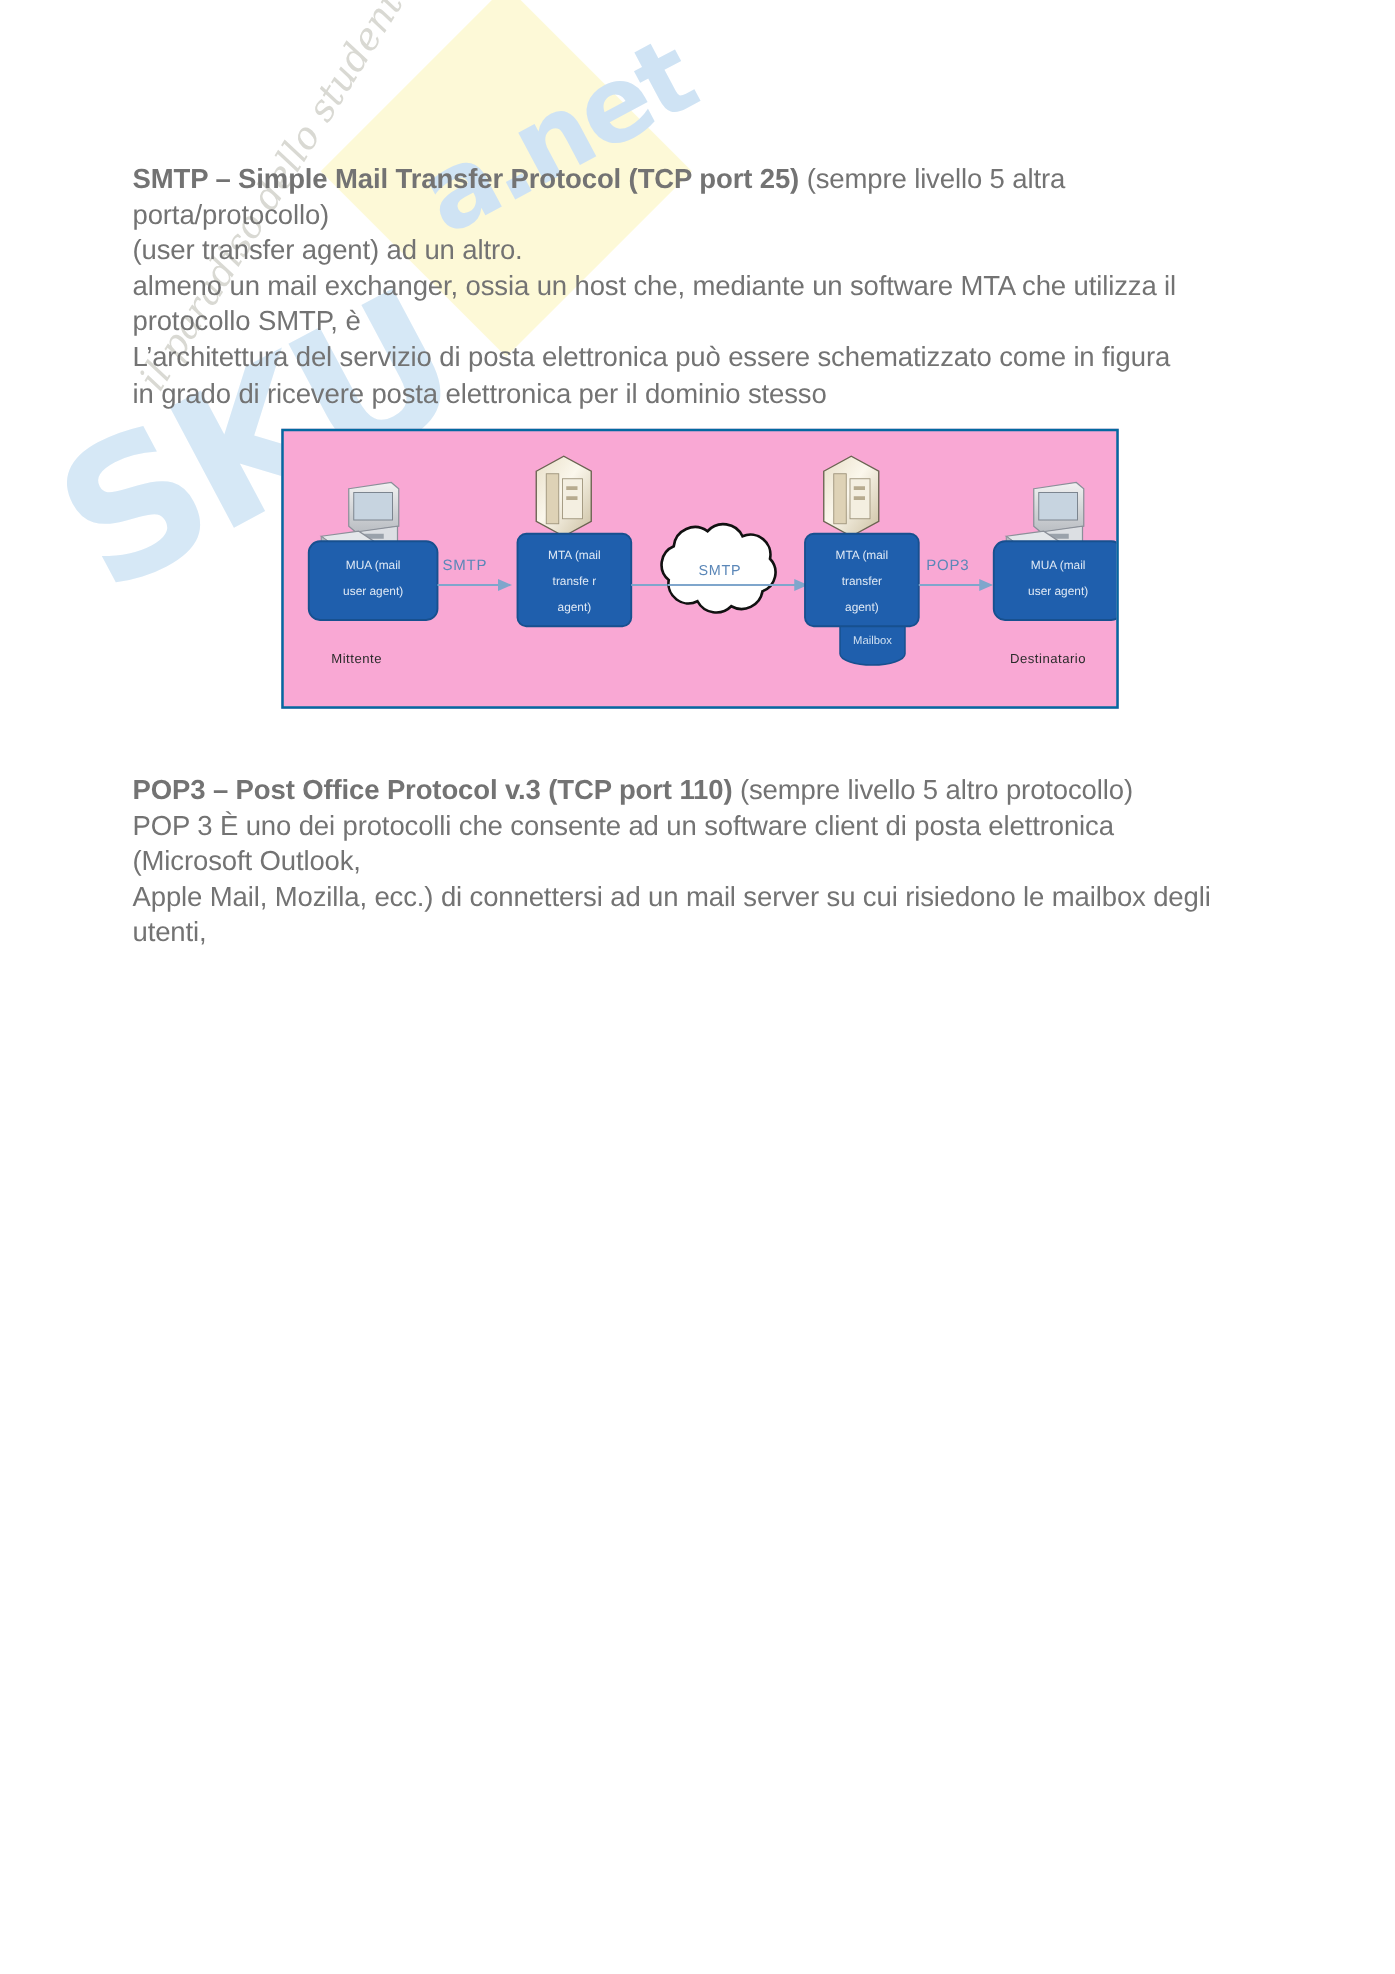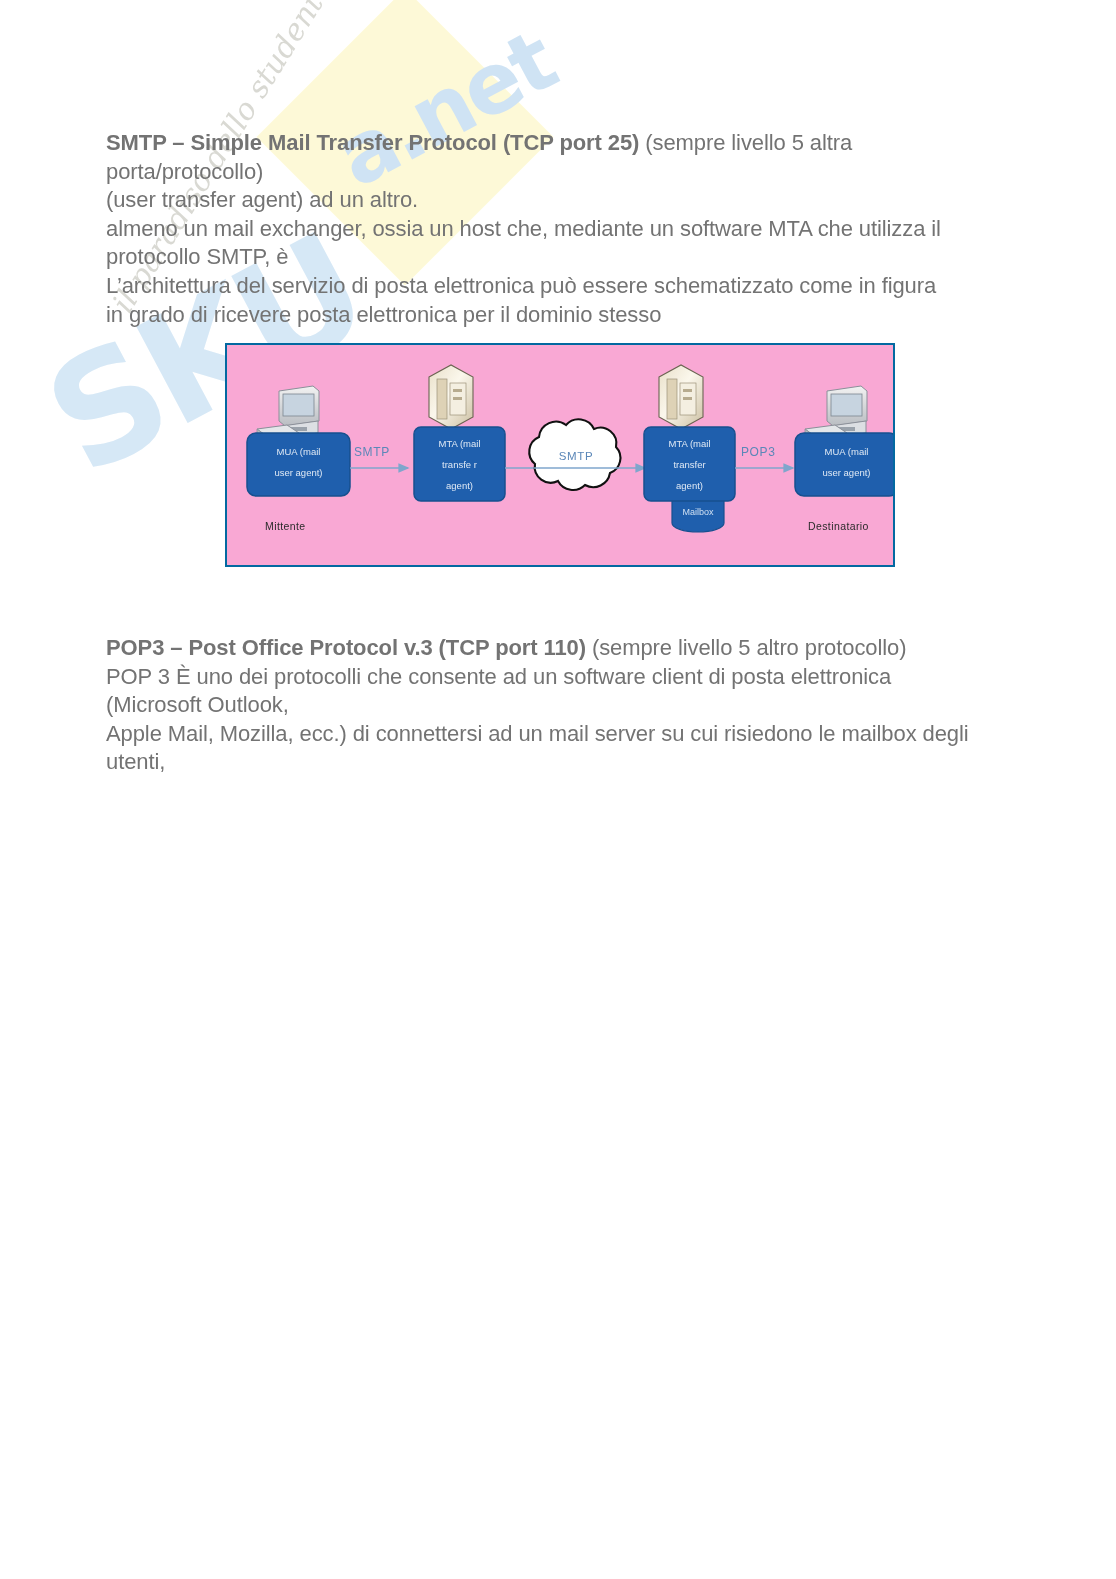--- a/index.html
+++ b/index.html
@@ -87,21 +87,21 @@
     width: 880px;
     font-size: 22px;
     line-height: 28.6px;
     color: #737373;
     font-family: Liberation Sans, sans-serif;
     letter-spacing: -0.1px;
   }
   .para .ln { display: block; white-space: pre-wrap; }
   .hd { font-weight: bold; }
   #smtp-block { top: 129px; }
-  #pop3-block { top: 634px; }
+  #pop3-block { top: 618px; }
 
   
   .figure {
     position: absolute;
     left: 225px;
     top: 343px;
     width: 666px;
     height: 220px;
     border: 2px solid #0369a1;
     background: #f9a8d4;

